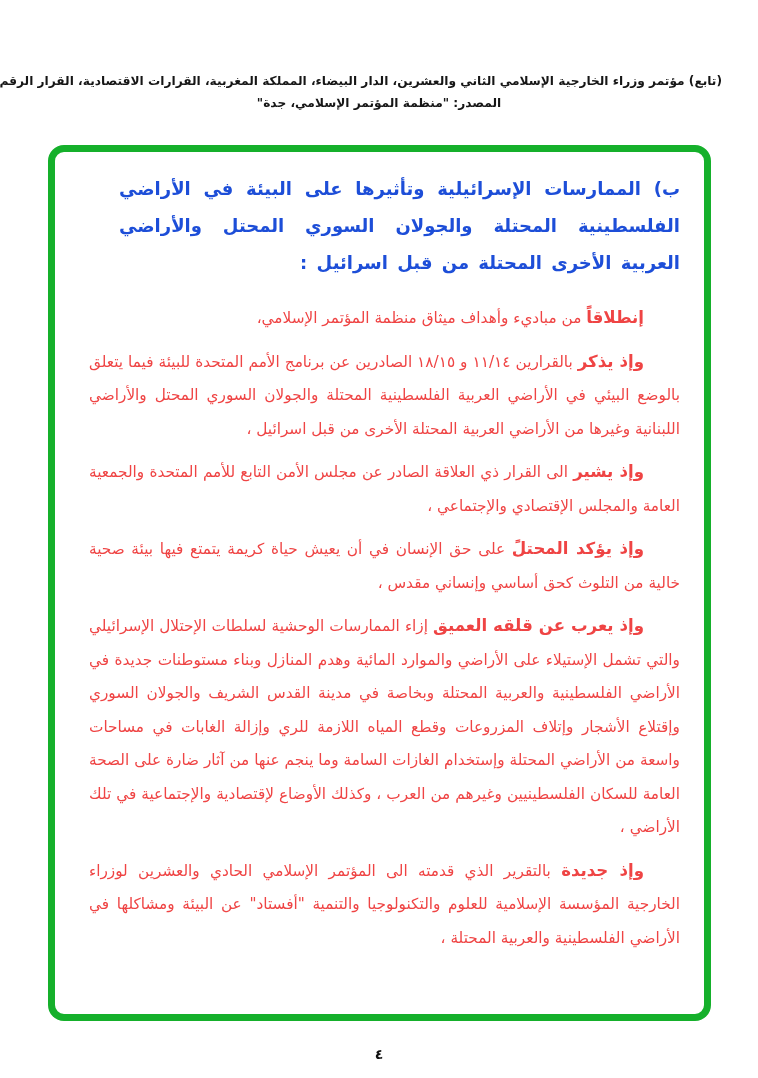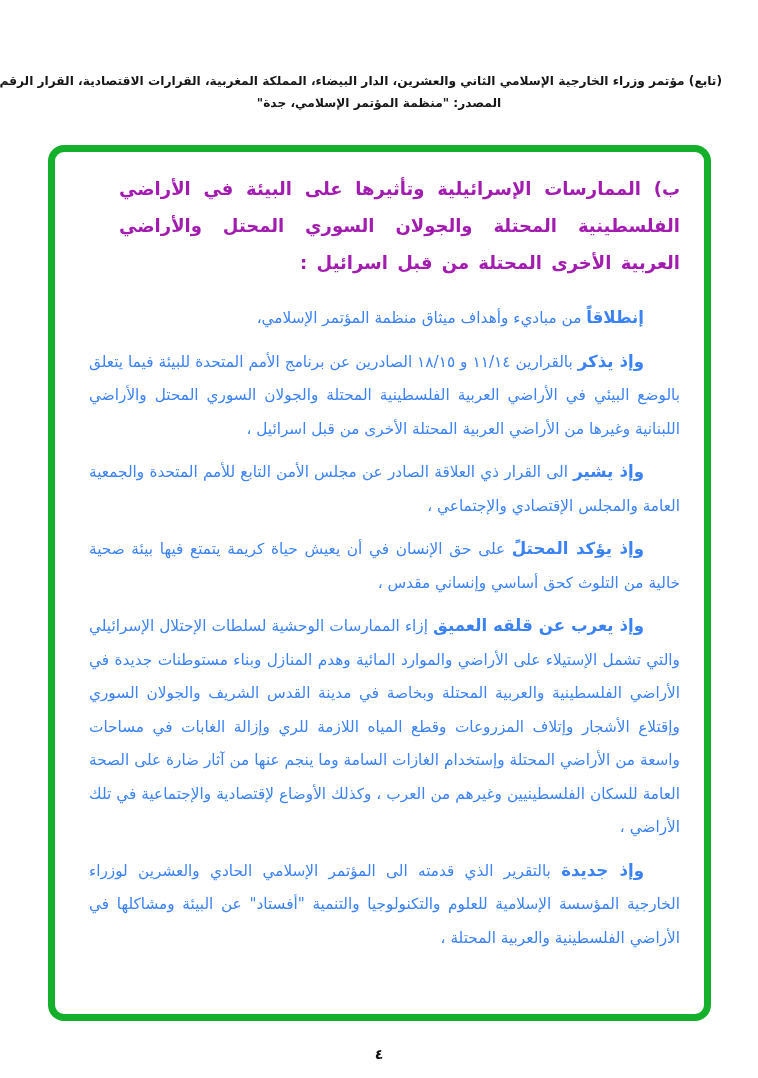--- a/index.html
+++ b/index.html
@@ -47,29 +47,29 @@
     overflow:hidden;
     background:#ffffff;
   }
   .doc-title{
     font-size:18px;
     font-weight:bold;
     line-height:37px;
     text-align:justify;
     word-spacing:3px;
     margin:6px 0 20px 30px;
-    color:#a21caf;
+    color:#1d4ed8;
   }
   .clause{
     font-size:15.3px;
     line-height:33.5px;
     text-align:justify;
     text-indent:36px;
     margin:0 0 9px 0;
-    color:#3b82f6;
+    color:#ef4444;
   }
   .clause .lead{
     font-weight:bold;
     font-size:16.6px;
   }
   
   .page-number{
     position:absolute;
     left:0;right:0;
     bottom:16px;

